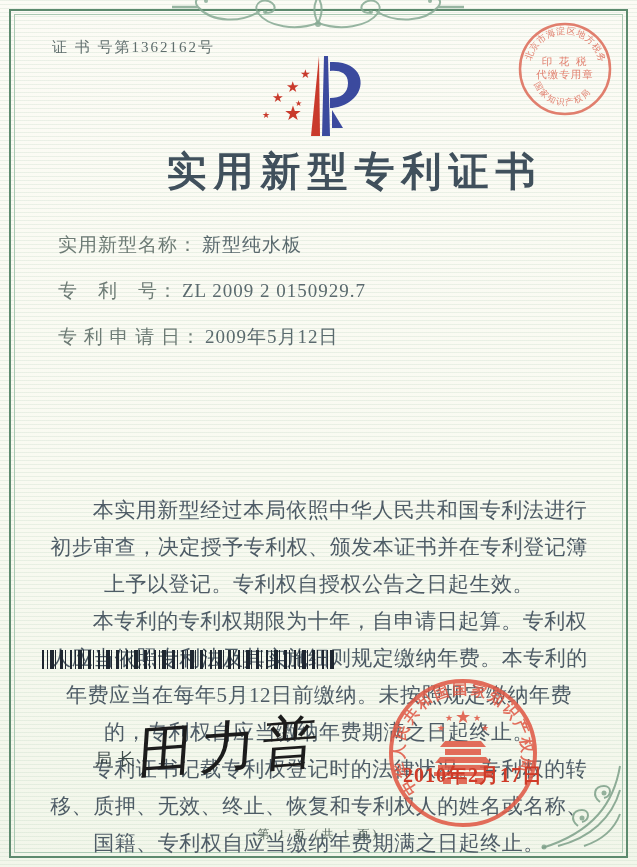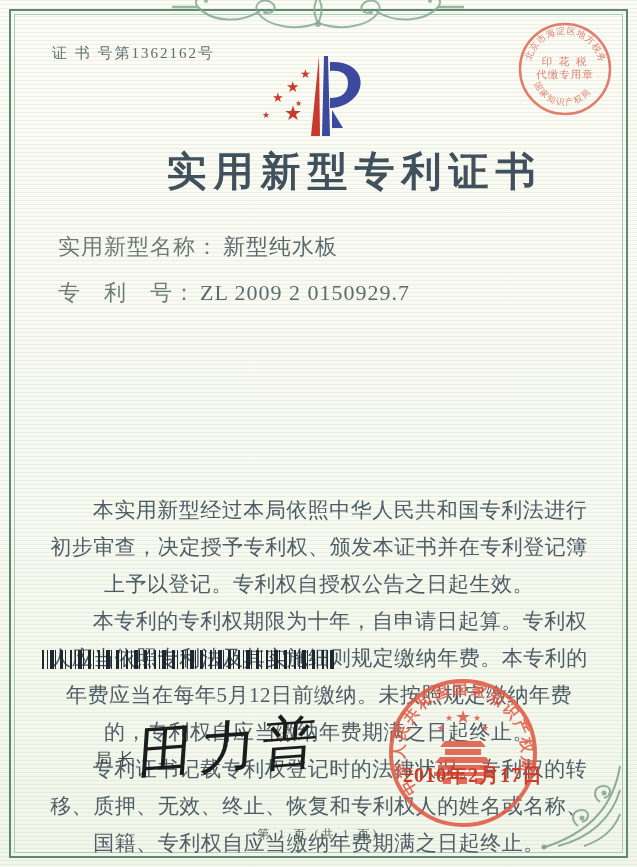--- a/index.html
+++ b/index.html
@@ -11,31 +11,31 @@
       repeating-linear-gradient(180deg, rgba(164,199,173,0.20) 0px, rgba(164,199,173,0.20) 1px, rgba(0,0,0,0) 1px, rgba(0,0,0,0) 4px),
       linear-gradient(180deg,#fcfbf5 0%,#f9faf1 55%,#f2f6ea 100%);
     overflow:hidden;
     font-family:"Liberation Serif","DejaVu Serif",serif;
   }
   .border-outer{position:absolute;inset:9px;border:2px solid #5d8a6e;pointer-events:none;}
   .border-inner{position:absolute;inset:14px;border:1px solid #abcab4;pointer-events:none;}
   .ornament-top{position:absolute;top:-7px;left:168px;width:300px;height:40px;}
   .ornament-corner{position:absolute;right:13px;bottom:13px;width:92px;height:92px;}
 
-  .cert-no{position:absolute;left:52px;top:44px;font-size:15px;letter-spacing:2px;color:#5f6e6d;}
+  .cert-no{position:absolute;left:52px;top:38px;font-size:15px;letter-spacing:2px;color:#5f6e6d;}
 
   .tax-stamp{position:absolute;left:516px;top:20px;width:98px;height:98px;opacity:.85;}
 
   .logo{position:absolute;left:248px;top:50px;width:140px;height:94px;}
 
   .title{position:absolute;left:0;top:144px;width:100%;text-align:center;
     font-size:40px;font-weight:700;letter-spacing:7px;color:#40505c;padding-left:36px;}
 
   .fields{position:absolute;left:58px;top:232px;width:520px;}
-  .field{margin-bottom:25px;font-size:22px;color:#66746f;height:21px;letter-spacing:1px;}
+  .field{margin-bottom:25px;font-size:19px;color:#66746f;height:21px;letter-spacing:1px;}
   .field .label{color:#6d7b75;}
   .field .value{color:#5a6a6e;margin-left:4px;}
 
   .paragraphs{position:absolute;left:46px;top:492px;width:546px;
     font-size:21px;line-height:1.76;color:#4e5c66;letter-spacing:.5px;text-align:center;}
   .paragraphs p{margin:0;text-indent:2em;}
 
   .barcode{position:absolute;left:42px;top:650px;width:292px;height:19px;
     background:repeating-linear-gradient(90deg,
       #1f2730 0 2px, rgba(0,0,0,0) 2px 5px,
@@ -132,20 +132,23 @@
 
   <div class="title">实用新型专利证书</div>
 
   <div class="fields">
     <div class="field">
       <span class="label">实用新型名称：</span><span class="value">新型纯水板</span>
     </div>
     <div class="field">
       <span class="label">专　利　号：</span><span class="value">ZL 2009 2 0150929.7</span>
     </div>
+    <div class="field">
+      <span class="label">专 利 申 请 日：</span><span class="value">2009年5月12日</span>
+    </div>
   </div>
 
   <div class="paragraphs">
     <p>本实用新型经过本局依照中华人民共和国专利法进行初步审查，决定授予专利权、颁发本证书并在专利登记簿上予以登记。专利权自授权公告之日起生效。</p>
     <p>本专利的专利权期限为十年，自申请日起算。专利权人应当依照专利法及其实施细则规定缴纳年费。本专利的年费应当在每年5月12日前缴纳。未按照规定缴纳年费的，专利权自应当缴纳年费期满之日起终止。</p>
     <p>专利证书记载专利权登记时的法律状况。专利权的转移、质押、无效、终止、恢复和专利权人的姓名或名称、国籍、专利权自应当缴纳年费期满之日起终止。</p>
   </div>
 
   <div class="barcode"></div>
 

